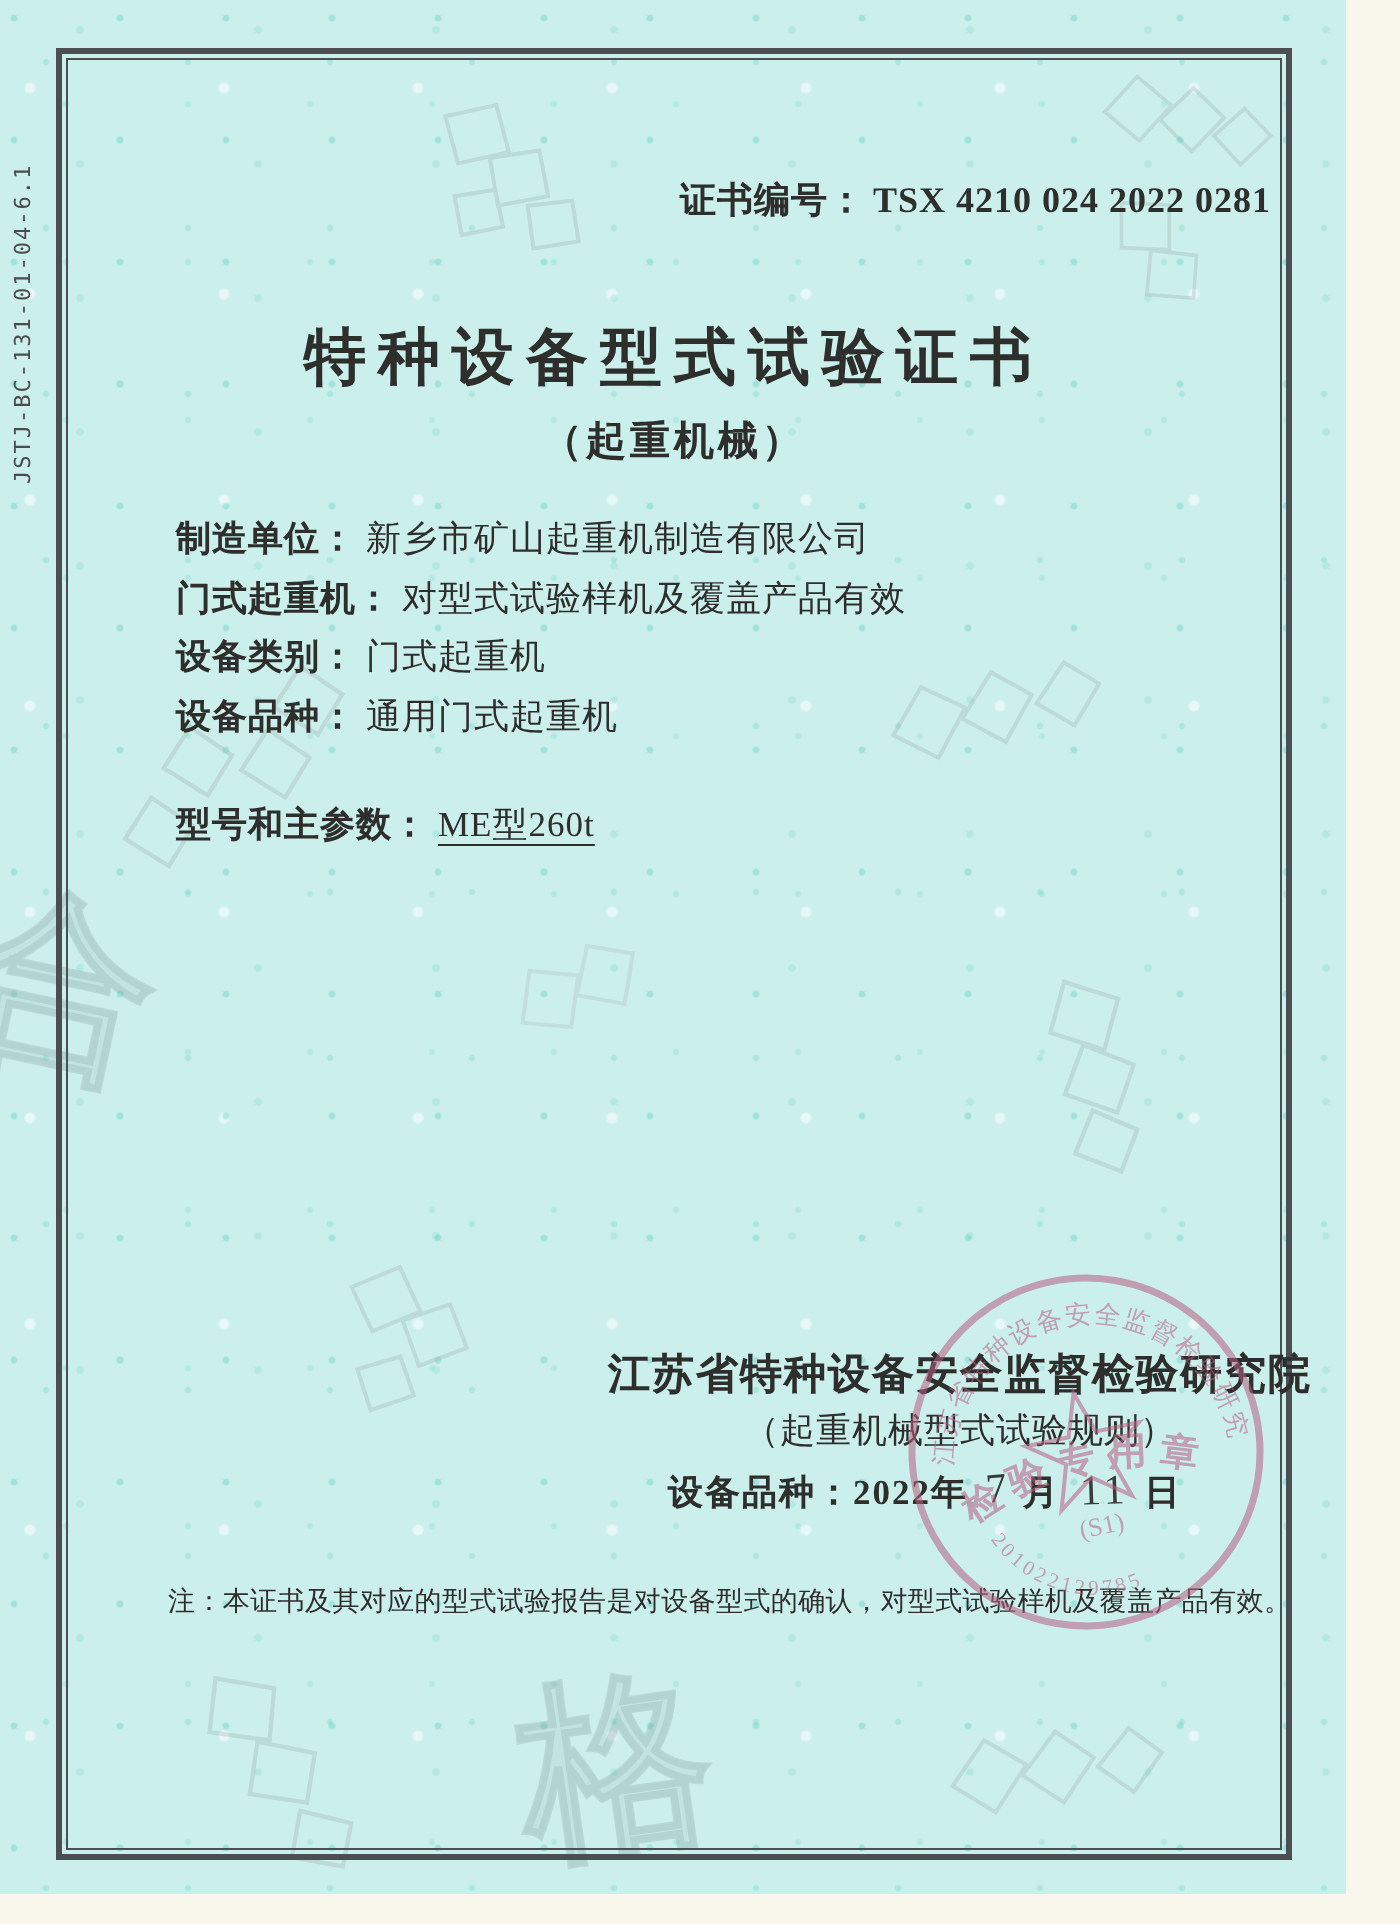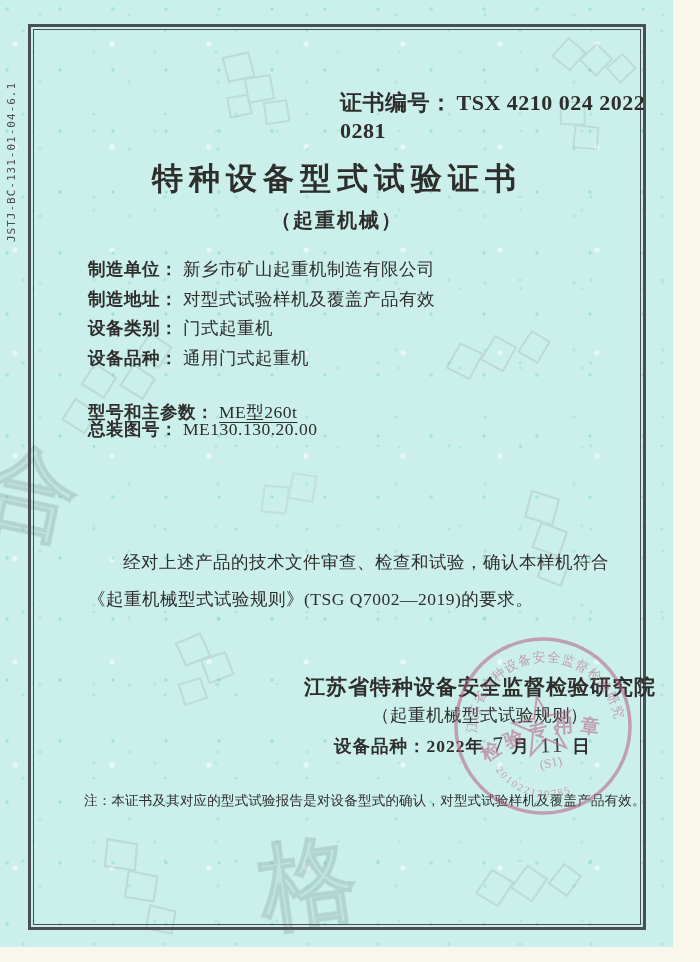--- a/index.html
+++ b/index.html
@@ -39,21 +39,21 @@
   }
   .frame-inner { position:absolute; inset:2px; border:1px solid #4a5052; }
   
   .abs { position:absolute; }
   .doc-code {
     left:5px; top:42px; height:200px;
     writing-mode:vertical-rl; transform:rotate(180deg);
     font-family:"DejaVu Sans Mono","Liberation Mono",monospace;
     font-size:11px; letter-spacing:1px; color:#4c4c4c;
   }
-  .cert-line { left:340px; top:88px; font-size:22px; font-weight:bold; letter-spacing:.5px; }
+  .cert-line { left:340px; top:88px; font-size:18px; font-weight:bold; letter-spacing:.5px; }
   .cert-line .val { font-weight:600; margin-left:4px; }
   .title-wrap { left:28px; top:158px; width:618px; text-align:center; }
   .title { font-size:31px; font-weight:bold; letter-spacing:6px; }
   .subtitle-wrap { left:28px; top:207px; width:618px; text-align:center; }
   .subtitle { font-size:20px; font-weight:600; letter-spacing:2px; }
   .field { left:88px; font-size:17.5px; white-space:nowrap; }
   .field .lbl { font-weight:bold; letter-spacing:.5px; }
   .field .val { margin-left:5px; letter-spacing:.5px; }
   .u { text-decoration:underline; text-underline-offset:4px; }
   .statement {
@@ -136,36 +136,32 @@
     <span class="title">特种设备型式试验证书</span>
   </div>
   <div class="abs field" style="top:257px;">
     <span class="lbl">制造单位：</span><span class="val">新乡市矿山起重机制造有限公司</span>
   </div>
 
   <div class="abs subtitle-wrap">
     <span class="subtitle">（起重机械）</span>
   </div>
   <div class="abs field" style="top:287px;">
-    <span class="lbl">制造地址：</span><span class="val">对型式试验样机及覆盖产品有效</span>
+    <span class="lbl">门式起重机：</span><span class="val">对型式试验样机及覆盖产品有效</span>
   </div>
   <div class="abs field" style="top:346px;">
     <span class="lbl">设备品种：</span><span class="val">通用门式起重机</span>
   </div>
   <div class="abs field" style="top:316px;">
     <span class="lbl">设备类别：</span><span class="val">门式起重机</span>
   </div>
   <div class="abs field" style="top:400px;">
     <span class="lbl">型号和主参数：</span><span class="val u">ME型260t</span>
   </div>
-  <div class="abs field" style="top:417px;">
-    <span class="lbl">总装图号：</span><span class="val">ME130.130.20.00</span>
-  </div>
 
-  <div class="abs statement">经对上述产品的技术文件审查、检查和试验，确认本样机符合《起重机械型式试验规则》(TSG Q7002—2019)的要求。</div>
 
   <div class="abs issuer-wrap">
     <span class="issuer">江苏省特种设备安全监督检验研究院</span>
   </div>
   <div class="abs issuer-sub-wrap">
     <span class="issuer-sub">（起重机械型式试验规则）</span>
   </div>
   <div class="abs date-line">
     <span>设备品种：2022年</span><span class="hand">7</span><span>月</span><span class="hand day">11</span><span>日</span>
   </div>

